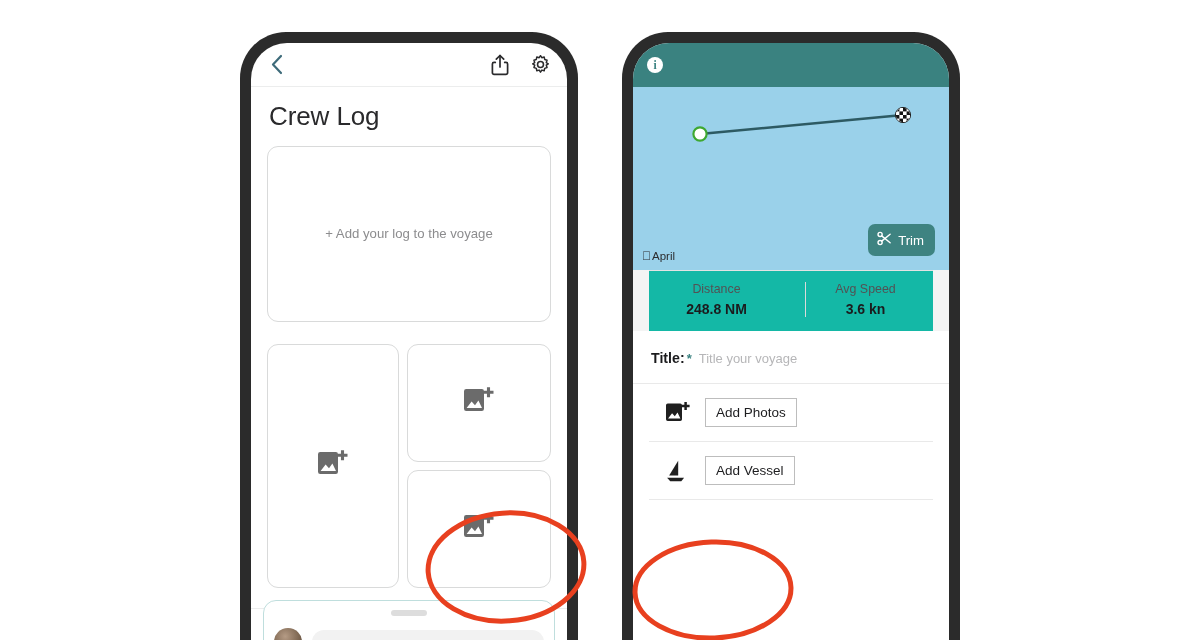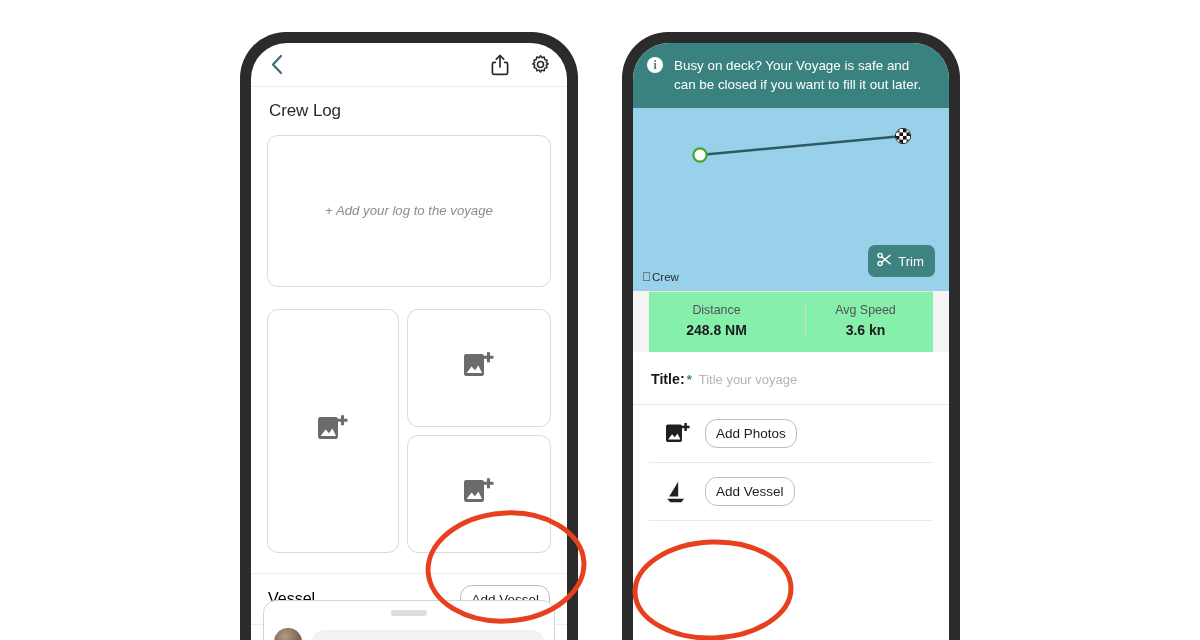--- a/index.html
+++ b/index.html
@@ -38,36 +38,35 @@
   .back-chevron {
     width: 22px; height: 22px; cursor: pointer;
     display: flex; align-items: center; justify-content: center;
   }
   .nav-spacer { flex: 1; }
   .nav-icon {
     width: 26px; height: 26px; margin-left: 14px; cursor: pointer;
     display: flex; align-items: center; justify-content: center;
   }
   .screen-title {
-    font-size: 17px; color: #2a2a2c; padding: 14px 18px 10px 18px;
+    font-size: 26px; color: #2a2a2c; padding: 14px 18px 10px 18px;
     letter-spacing: -0.1px;
   }
   .log-placeholder {
     margin: 4px 16px 0 16px;
-    height: 152px;
+    height: 176px;
     border: 1px solid #d9dada;
     border-radius: 11px;
     display: flex; align-items: center; justify-content: center;
     text-align: center;
     color: #8c8c8e;
     font-size: 13.2px;
     line-height: 1.45;
     padding: 0 42px;
     cursor: pointer;
-    font-style: italic;
   }
   .photo-grid {
     margin: 22px 16px 0 16px;
     display: flex; gap: 8px;
     height: 244px;
   }
   .photo-col-left { flex: 1 1 48%; display: flex; }
   .photo-col-right { flex: 1 1 52%; display: flex; flex-direction: column; gap: 8px; }
   .photo-cell {
     flex: 1;
@@ -80,21 +79,21 @@
   .section-row {
     margin-top: 20px;
     border-top: 1px solid #eceded;
     border-bottom: 1px solid #eceded;
     height: 52px;
     display: flex; align-items: center; justify-content: space-between;
     padding: 0 17px;
   }
   .outline-btn {
     border: 1px solid #bdbdbd;
-    border-radius: 12px;
+    border-radius: 0;
     background: #fff;
     padding: 6px 10px;
     font-size: 13.5px;
     color: #1d1d1f;
     font-family: "Liberation Sans", sans-serif;
     cursor: pointer;
     white-space: nowrap;
   }
   .sheet-card {
     position: absolute;
@@ -159,21 +158,21 @@
     cursor: pointer;
     margin-top: 33px;
   }
   .date-row {
     background: #f4f4f4;
     display: flex; align-items: center; gap: 10px;
     padding: 12px 16px 11px 16px;
     font-size: 13.8px; color: #1d1d1f;
   }
   .stats {
-    background: #86efac;
+    background: #14b8a6;
     display: flex;
     padding: 0 8px 14px 8px;
     border-top: 1px solid #e3e3e3;
     padding-top: 11px;
     margin: 0 16px;
     gap: 29px;
   }
   .stats-wrap { background: #f4f4f4; }
   .stat { flex: 1; text-align: center; }
   .stat + .stat { border-left: 1px solid #dadada; }
@@ -293,21 +292,20 @@
       </div>
 
     </div>
   </div>
 
   <div class="phone" id="phone-right">
     <div class="phone-screen">
 
       <div class="info-banner">
         <span class="info-dot">i</span>
-        <span>Busy on deck? Your Voyage is safe and can be closed if you want to fill it out later.</span>
       </div>
 
       <div class="map">
         <svg width="316" height="183" viewBox="0 0 316 183" style="position:absolute;inset:0;">
           <line x1="67" y1="47" x2="270" y2="28" stroke="#2d5a63" stroke-width="2.6"></line>
           <circle cx="270" cy="28" r="7.6" fill="#ffffff" stroke="#1f1f1f" stroke-width="1"></circle>
           <g>
             <clipPath id="fclip">
                 <circle cx="270" cy="28" r="7.2"></circle>
               </clipPath>
@@ -320,21 +318,21 @@
               <rect x="262.8" y="28" width="3.6" height="3.6" fill="#141414"></rect>
               <rect x="270" y="28" width="3.6" height="3.6" fill="#141414"></rect>
               <rect x="266.4" y="31.6" width="3.6" height="3.6" fill="#141414"></rect>
               <rect x="273.6" y="31.6" width="3.6" height="3.6" fill="#141414"></rect>
             </g>
           </g>
           <circle cx="67" cy="47" r="6.6" fill="#ffffff" stroke="#3ea832" stroke-width="2.2"></circle>
         </svg>
         <div class="map-attr">
           <span class="apple-glyph"></span>
-          <span>Crew</span>
+          <span>April</span>
         </div>
         <button class="trim-btn">
           <span>
             <svg width="15" height="15" viewBox="0 0 16 16" fill="none">
               <circle cx="3.3" cy="12.3" r="2.2" stroke="#ffffff" stroke-width="1.5"></circle>
               <circle cx="3.3" cy="3.7" r="2.2" stroke="#ffffff" stroke-width="1.5"></circle>
               <path d="M5 5.2 L14 12.6 M5 10.8 L14 3.4" stroke="#ffffff" stroke-width="1.5" stroke-linecap="round"></path>
             </svg>
           </span>
           <span>Trim</span>

